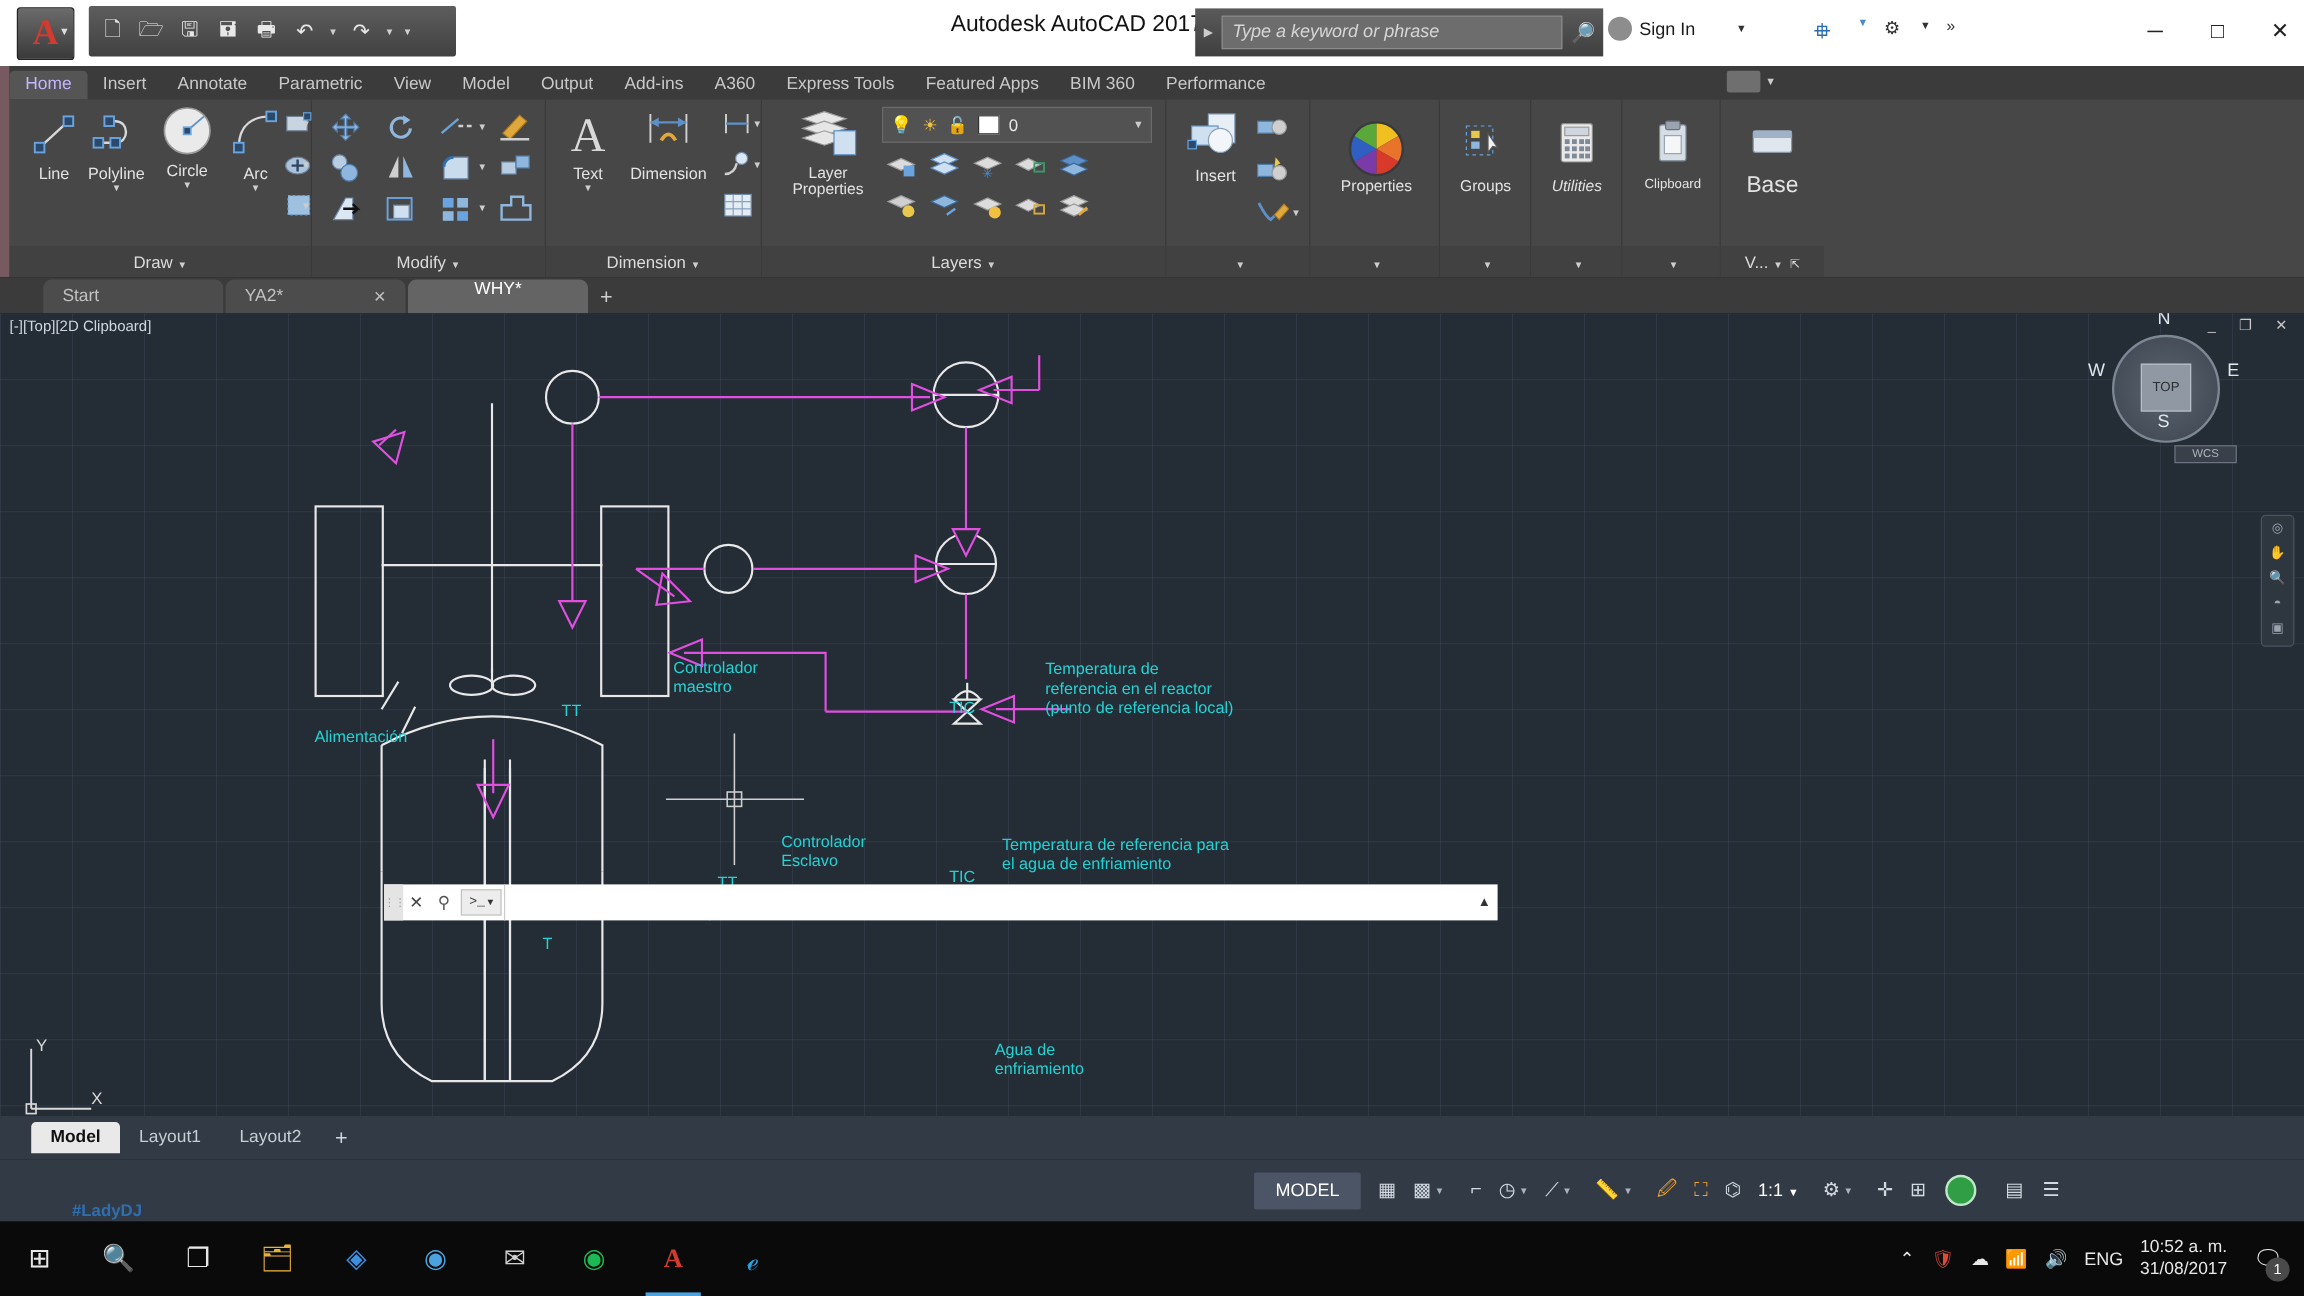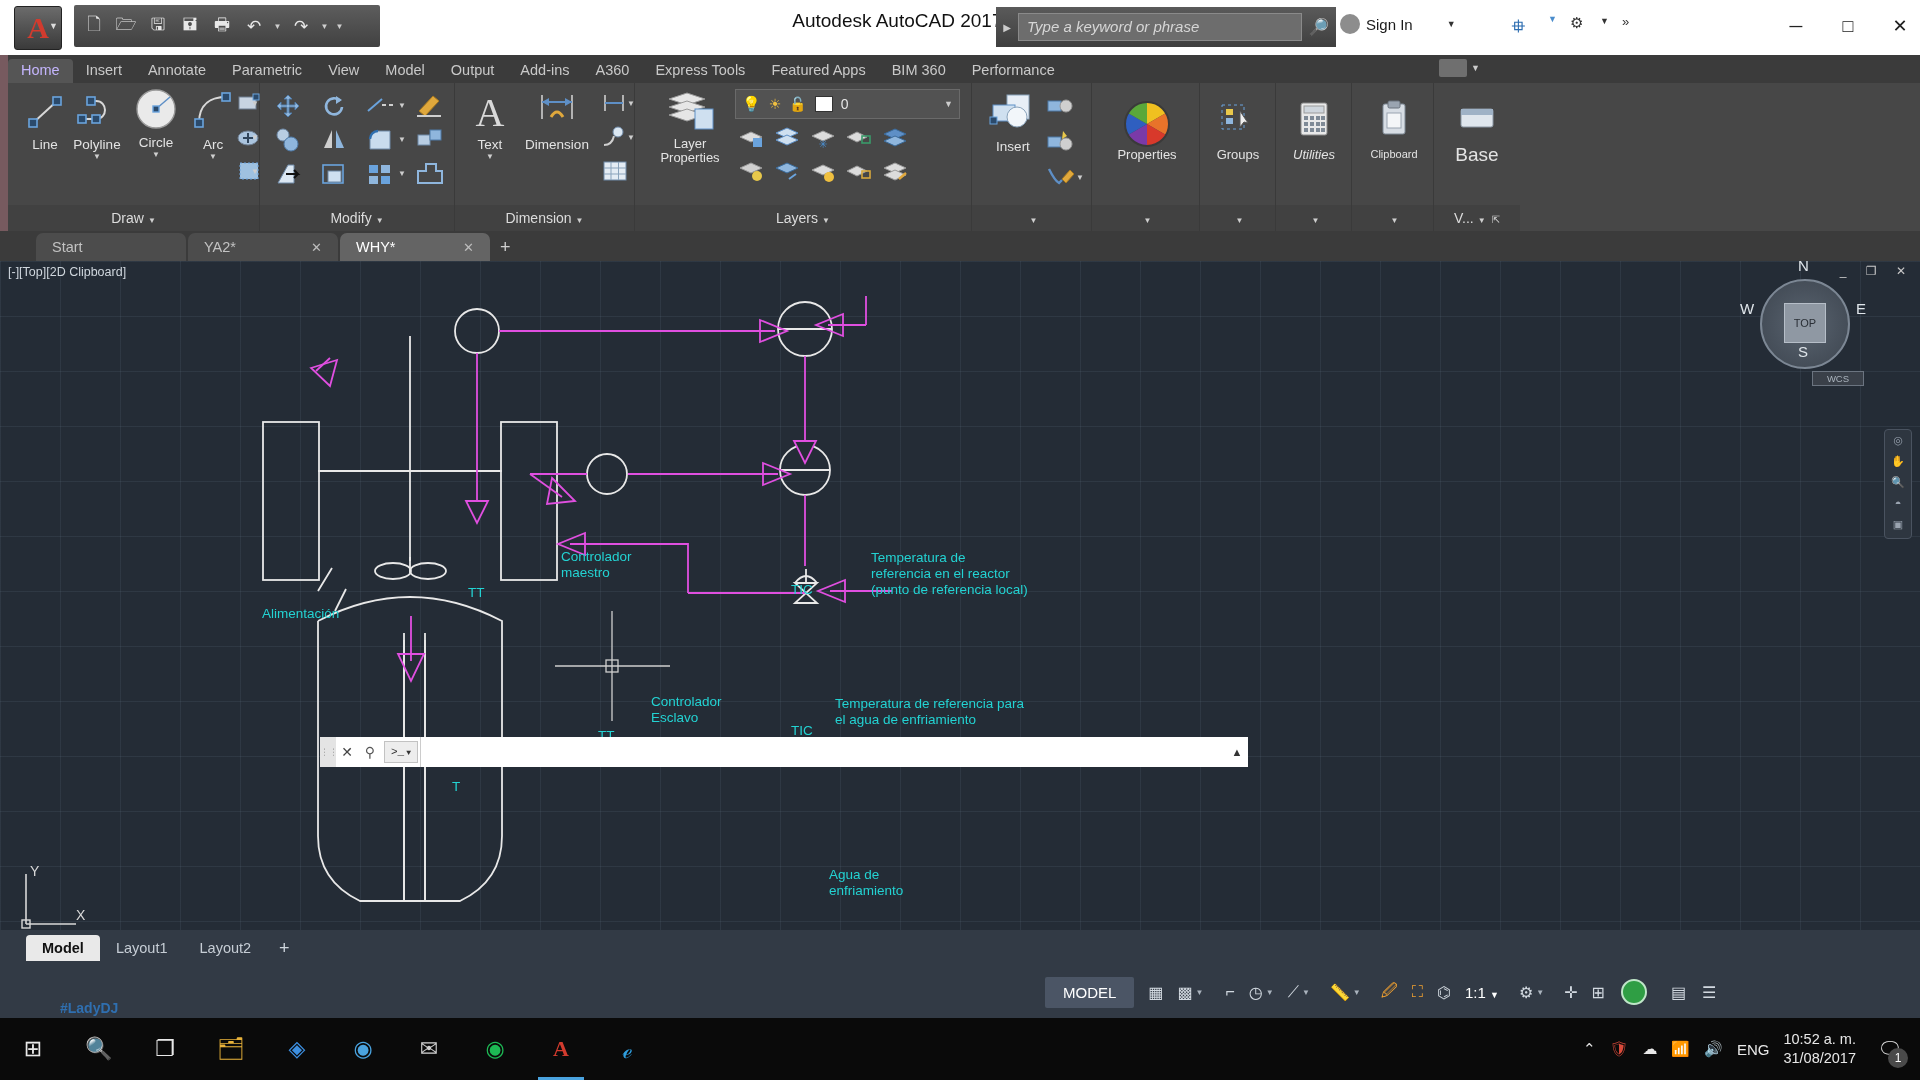--- a/index.html
+++ b/index.html
@@ -53,21 +53,21 @@
   .bigbtn .gl{display:block;height:48px;line-height:48px;font-size:30px;}
   .bigbtn .lb{display:block;line-height:15px;}
   .bigbtn .dn{display:block;font-size:8px;color:#cfcfcf;}
   .smicon{position:absolute;width:26px;height:26px;}
   .caretsm{position:absolute;color:#cdcdcd;font-size:8px;}
 
   
   #filetabs{position:absolute;left:0;top:231px;width:1920px;height:30px;background:#3b3b3b;display:flex;align-items:flex-end;padding-left:36px;}
   .ftab{height:28px;min-width:150px;padding:0 16px;display:flex;align-items:center;gap:10px;
         background:#4c4c4c;color:#c2c2c2;font-size:14.5px;border-radius:7px 7px 0 0;margin-right:2px;}
-  .ftab.active{background:#646464;color:#fff;}
+  .ftab.active{background:#646464;color:#fff;flex-direction:column;}
   .ftab .cl{margin-left:auto;color:#bdbdbd;font-size:13px;}
   #ftab-add{color:#cfcfcf;font-size:18px;margin-left:8px;margin-bottom:3px;}
 
   
   #canvas{position:absolute;left:0;top:261px;width:1920px;height:705px;background:#242c36;overflow:hidden;}
   #grid{position:absolute;inset:0;
     background-image:linear-gradient(to right,rgba(120,140,160,.13) 1px,transparent 1px),
                      linear-gradient(to bottom,rgba(120,140,160,.13) 1px,transparent 1px);
     background-size:60px 55px;}
   #vp-label{position:absolute;left:8px;top:4px;color:#cfd6dd;font-size:12.5px;}

